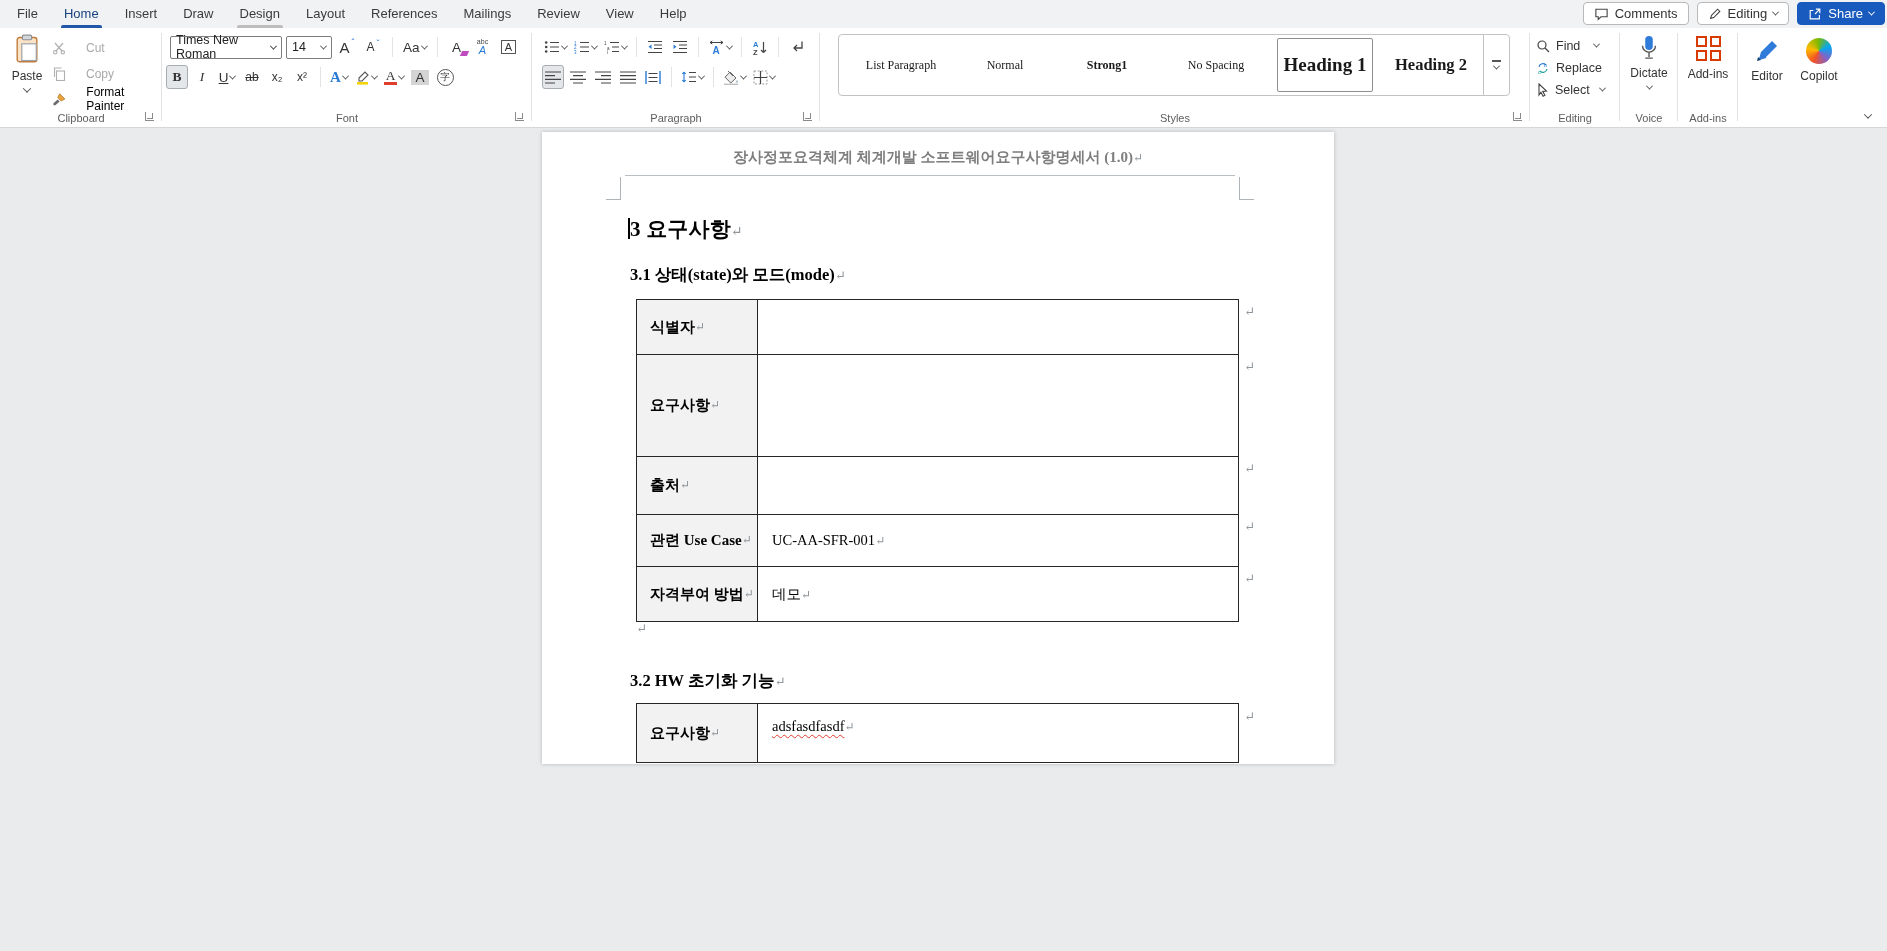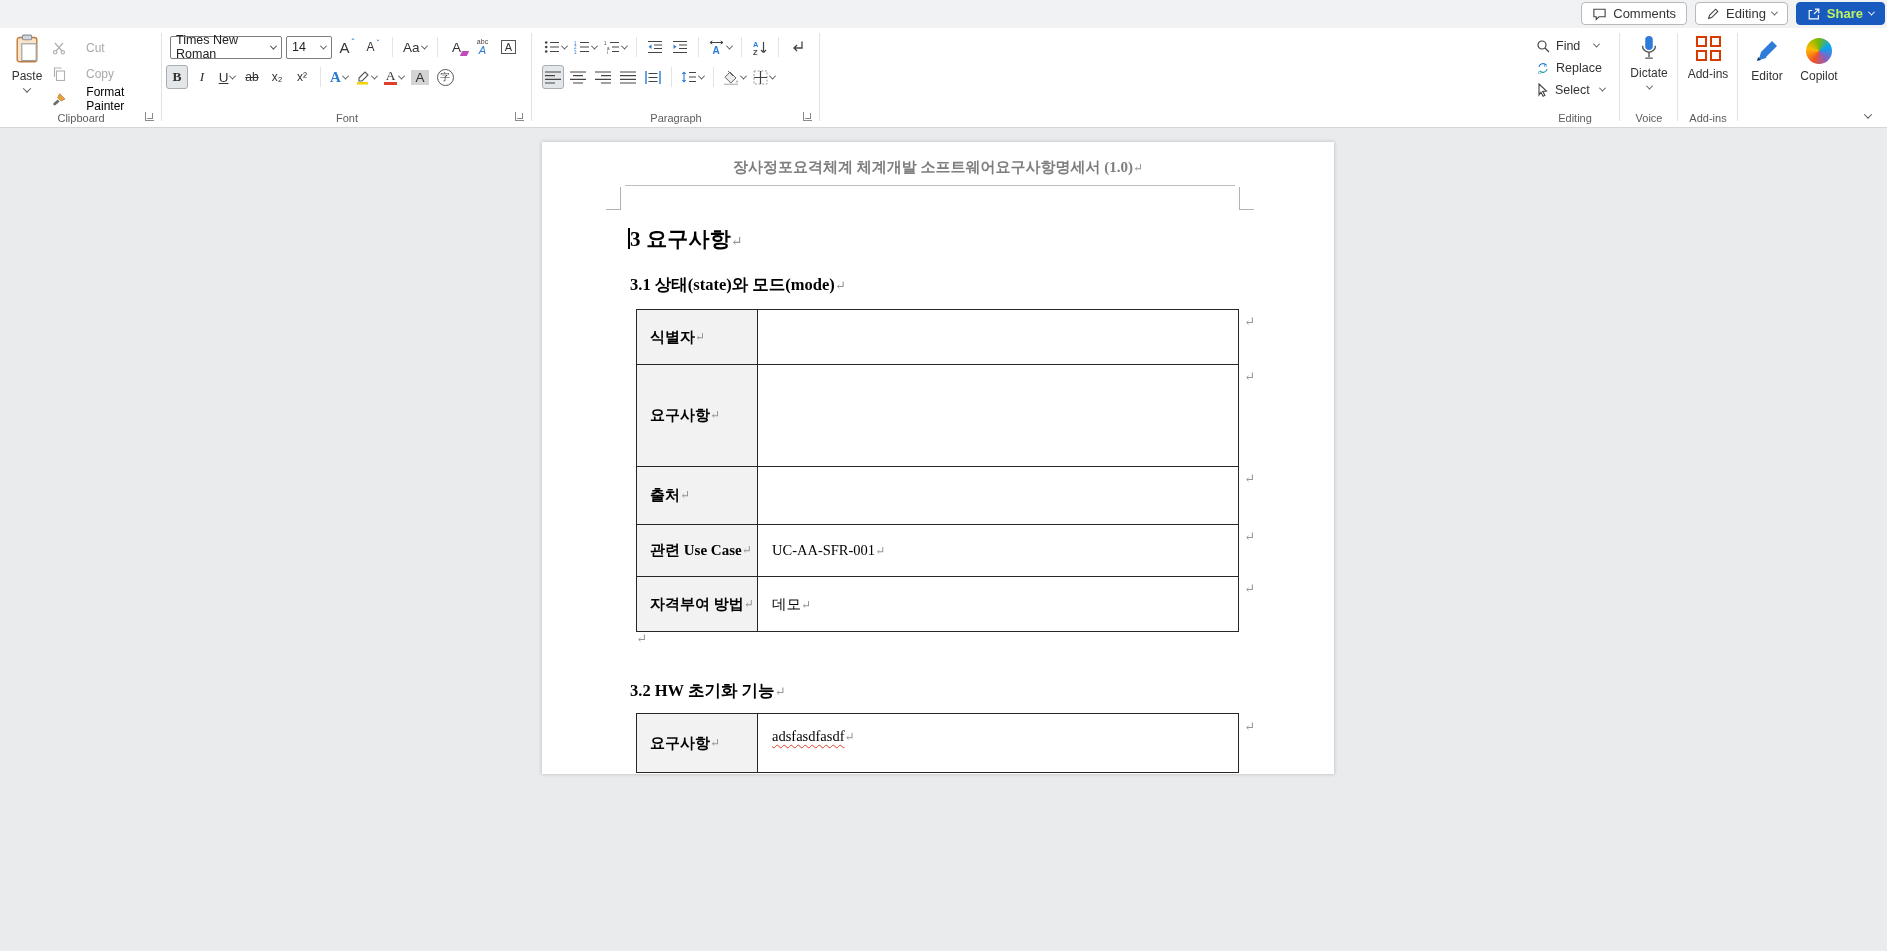--- a/index.html
+++ b/index.html
@@ -10,21 +10,21 @@
   
   #tabbar { position:absolute; top:0; left:0; width:1887px; height:28px; background:#f1f2f4; }
   .tabs { position:absolute; left:4px; top:0; height:28px; display:flex; }
   .tab { position:relative; padding:0 13px; line-height:27px; font-size:13px; color:#3b3b3b; cursor:default; }
   .tab.active { color:#17417e; }
   .tab.active::after { content:""; position:absolute; left:10px; right:10px; bottom:0; height:3px; background:#2257a8; border-radius:2px 2px 0 0; }
   .tab.hovered::after { content:""; position:absolute; left:10px; right:10px; bottom:0; height:3px; background:#bdbdbd; border-radius:2px 2px 0 0; }
   .pills { position:absolute; right:2px; top:2px; display:flex; gap:8px; }
   .pill { height:23px; display:flex; align-items:center; gap:6px; padding:0 10px; font-size:13px;
           color:#333; background:#fff; border:1px solid #b9b9b9; border-radius:4px; }
-  .pill.share { background:#185abd; border-color:#185abd; color:#bef264; font-weight:700;text-align:center; }
+  .pill.share { background:#185abd; border-color:#185abd; color:#ffffff; font-weight:400;text-align:center; }
   .chev { display:inline-block; width:6px; height:6px; border-right:1.4px solid #555; border-bottom:1.4px solid #555; transform:rotate(45deg) translate(-1px,-1px); }
   .chev.s { width:5px; height:5px; }
   .chev.w { border-color:#fff; }
 
   
   #ribbon { position:absolute; top:28px; left:0; width:1887px; height:100px; background:#fff; border-bottom:1px solid #d6d6d6; }
   .grp { position:absolute; top:0; height:100px; }
   .grp.sep::after { content:""; position:absolute; right:0; top:5px; height:88px; width:1px; background:#e2e2e2; }
   .glabel { position:absolute; bottom:4px; left:0; width:100%; text-align:center; font-size:11px; color:#5c5c5c; }
   .launcher { position:absolute; bottom:7px; right:8px; width:9px; height:9px; border-left:1px solid #8a8a8a; border-bottom:1px solid #8a8a8a; }
@@ -49,21 +49,21 @@
            font-family:"Liberation Serif","DejaVu Serif",serif; color:#191919; white-space:nowrap; }
   .sitem.sel { border:1.5px solid #8f8f8f; border-radius:2px; top:3px; height:54px; }
   #gal-more { position:absolute; right:0; top:0; width:26px; height:100%; border-left:1px solid #c3c3c3; display:flex; flex-direction:column; align-items:center; justify-content:center; gap:3px; }
   #gal-more .bar { width:9px; height:1.5px; background:#555; }
 
   
   .edrow { display:flex; align-items:center; gap:6px; font-size:12.5px; color:#333; height:21px; }
 
   
   #docarea { position:absolute; top:128px; left:0; width:1887px; height:823px; background:#e9ebed; overflow:hidden; }
-  #page { position:absolute; left:542px; top:14px; width:792px; height:632px; background:#fff;
+  #page { position:absolute; left:542px; top:4px; width:792px; height:632px; background:#fff;
           box-shadow:0 0 4px rgba(0,0,0,.22); overflow:hidden;
           font-family:"Liberation Serif","DejaVu Serif",serif; color:#000; }
   .mark { color:#8f969c; font-weight:400; }
   .h1 { position:absolute; left:88px; font-size:21px; font-weight:700; letter-spacing:.2px; }
   .h1 .mark { font-size:14px; }
   .h2 { position:absolute; left:88px; font-size:16.5px; font-weight:700; }
   .h2 .mark { font-size:13px; }
   .tbl { position:absolute; left:94px; width:603px; border:1px solid #262626; }
   .trow { display:flex; border-bottom:1px solid #262626; }
   .trow:last-child { border-bottom:none; }
@@ -76,20 +76,33 @@
   #cursor { position:absolute; left:86px; top:86px; width:1.5px; height:21px; background:#000; }
   .corner { position:absolute; width:15px; height:23px; border-bottom:1px solid #aeb3b8; }
   .corner.l { border-right:1px solid #aeb3b8; }
   .corner.r { border-left:1px solid #aeb3b8; }
   #collapse-ribbon { position:absolute; right:16px; bottom:8px; }
 </style>
 </head>
 <body>
 
 <div id="tabbar">
+  <div class="tabs">
+    <div class="tab">File</div>
+    <div class="tab active">Home</div>
+    <div class="tab">Insert</div>
+    <div class="tab">Draw</div>
+    <div class="tab hovered">Design</div>
+    <div class="tab">Layout</div>
+    <div class="tab">References</div>
+    <div class="tab">Mailings</div>
+    <div class="tab">Review</div>
+    <div class="tab">View</div>
+    <div class="tab">Help</div>
+  </div>
   <div class="pills">
     <div class="pill">
       <svg class="ic" width="15" height="15" viewBox="0 0 16 16">
           <path d="M2 3.5h12v8H7.5l-3 2.8v-2.8H2z" fill="none" stroke="#444" stroke-width="1.2"></path>
         </svg>
       <span>Comments</span>
     </div>
     <div class="pill">
       <svg class="ic" width="14" height="14" viewBox="0 0 16 16">
           <path d="M3 13l1-3.5 7-7 2.5 2.5-7 7L3 13z" fill="none" stroke="#444" stroke-width="1.2"></path>
@@ -347,20 +360,36 @@
             <rect x="1" y="1" width="13" height="13" fill="none" stroke="#9a9a9a" stroke-width="1" stroke-dasharray="2 1.6"></rect>
             <path d="M7.5 1v13M1 7.5h13" stroke="#444" stroke-width="1.2"></path>
           </svg>
         <span class="chev s"></span>
         </div>
     </div>
     <div class="glabel">Paragraph</div>
     <div class="launcher"></div>
   </div>
 
+  <div class="grp sep" style="left:820px;width:710px">
+    <div id="gallery">
+      <div class="sitem" style="left:10px;width:104px;font-size:12px">List Paragraph</div>
+      <div class="sitem" style="left:118px;width:96px;font-size:12px">Normal</div>
+      <div class="sitem" style="left:218px;width:100px;font-size:12px;font-weight:700">Strong1</div>
+      <div class="sitem" style="left:322px;width:110px;font-size:12px">No Spacing</div>
+      <div class="sitem sel" style="left:438px;width:96px;font-size:19px;font-weight:700">Heading 1</div>
+      <div class="sitem" style="left:542px;width:100px;font-size:16.5px;font-weight:700">Heading 2</div>
+      <div id="gal-more">
+        <span class="bar"></span>
+        <span class="chev s"></span>
+      </div>
+    </div>
+    <div class="glabel">Styles</div>
+    <div class="launcher"></div>
+  </div>
 
   <div class="grp sep" style="left:1530px;width:90px">
     <div class="row" style="left:6px;top:7px">
         <div class="edrow">
       <svg class="ic" width="14" height="14" viewBox="0 0 14 14">
             <circle cx="6" cy="6" r="4" fill="none" stroke="#444" stroke-width="1.2"></circle>
             <path d="M9 9l4 4" stroke="#444" stroke-width="1.2"></path>
           </svg>
       <span>Find</span>
           <span class="chev s" style="margin-left:8px"></span>

